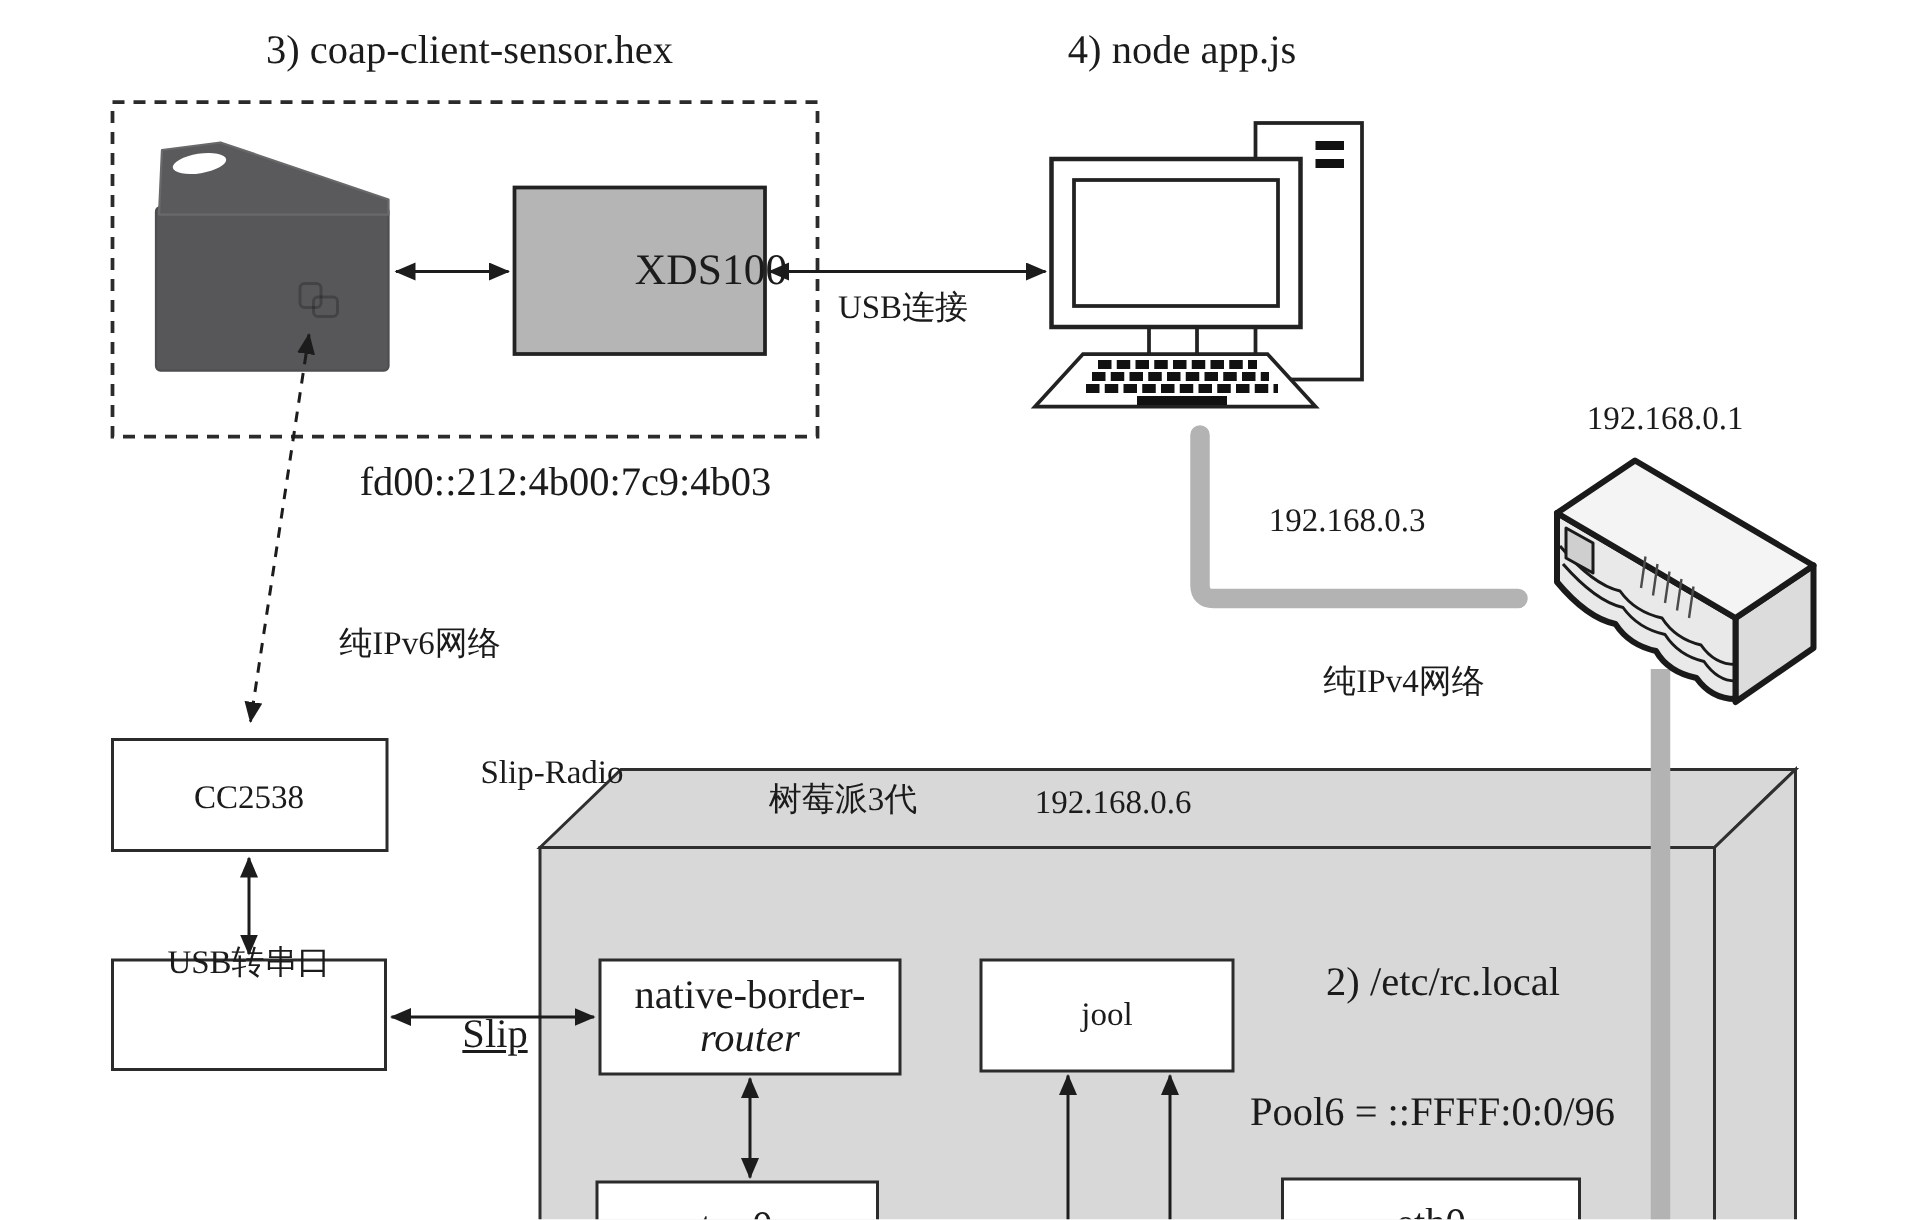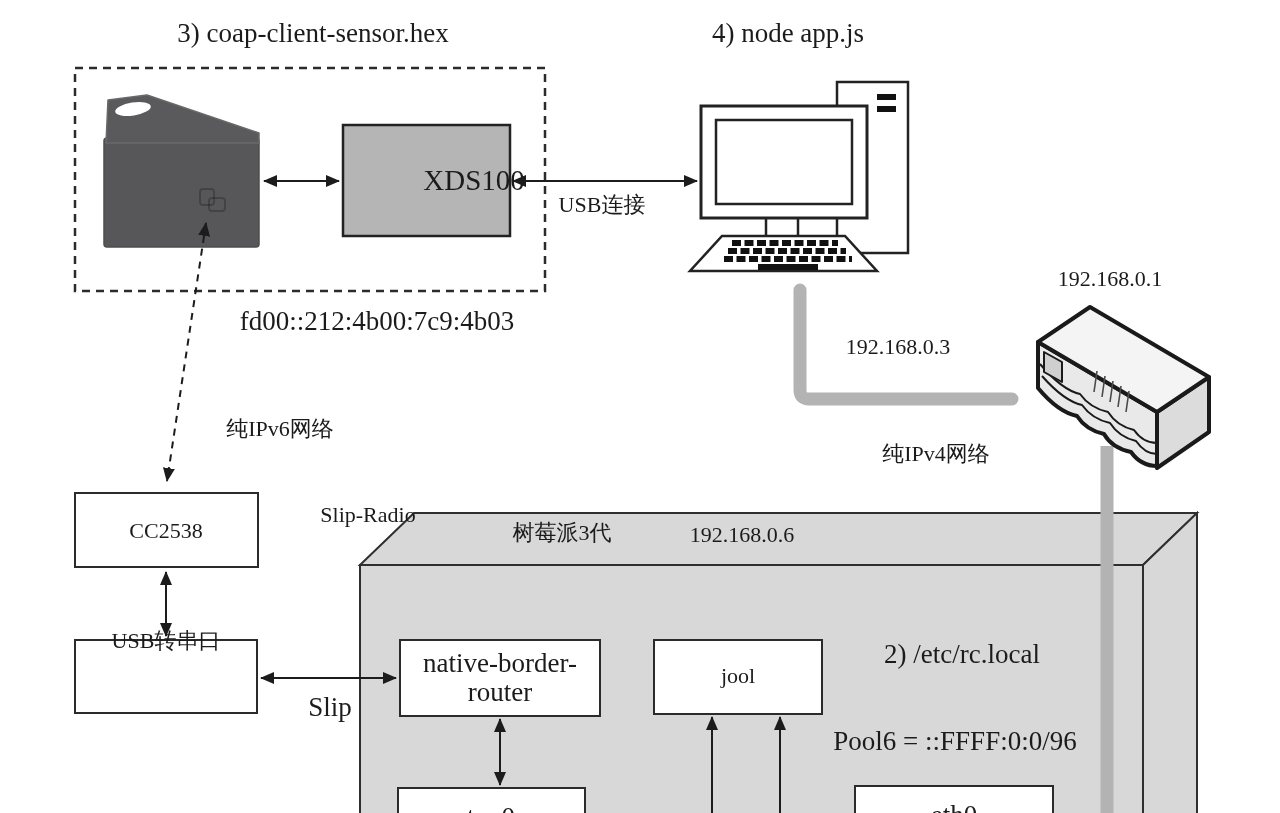--- a/index.html
+++ b/index.html
@@ -107,26 +107,26 @@
   <div class="lbl cc fs28" style="left:426px;top:181px;">XDS100</div>
   <div class="lbl fs26" style="left:602px;top:192px;">USB连接</div>
   <div class="lbl fs26" style="left:898px;top:290px;margin-top:44px;">192.168.0.3</div>
   <div class="lbl fs26" style="left:1110px;top:266px;">192.168.0.1</div>
   <div class="lbl fs27" style="left:377px;top:306px;">fd00::212:4b00:7c9:4b03</div>
   <div class="lbl fs26" style="left:280px;top:416px;">纯IPv6网络</div>
   <div class="lbl fs26" style="left:936px;top:421px;margin-top:20px;">纯IPv4网络</div>
   <div class="lbl cc fs26" style="left:166px;top:531px;">CC2538</div>
   <div class="lbl fs26" style="left:324px;top:502px;margin-left:44px;">Slip-Radio</div>
   <div class="lbl cc fs26" style="left:166px;top:641px;">USB转串口</div>
-  <div class="lbl fs25" style="left:330px;top:692px;">Slip</div>
+  <div class="lbl fs25" style="left:330px;top:674px;text-decoration:underline;">Slip</div>
   <div class="lbl fs26" style="left:562px;top:520px;font-family:Liberation Serif, serif;">树莓派3代</div>
   <div class="lbl fs26" style="left:742px;top:522px;">192.168.0.6</div>
   <div class="lbl cc fs25" style="left:500px;top:678px;line-height:1.08;">
     <span style="display:block;">native-border-</span>
-    <span style="display:block;">router</span>
+    <span style="display:block;font-style:italic;">router</span>
   </div>
   <div class="lbl cc fs26" style="left:738px;top:676px;">jool</div>
   <div class="lbl fs27" style="left:962px;top:639px;">2) /etc/rc.local</div>
   <div class="lbl fs27" style="left:955px;top:726px;">Pool6 = ::FFFF:0:0/96</div>
   <div class="lbl fs25" style="left:491px;top:802px;">tun0</div>
   <div class="lbl fs25" style="left:954px;top:800px;">eth0</div>
 
 </div>
 
 </body></html>

